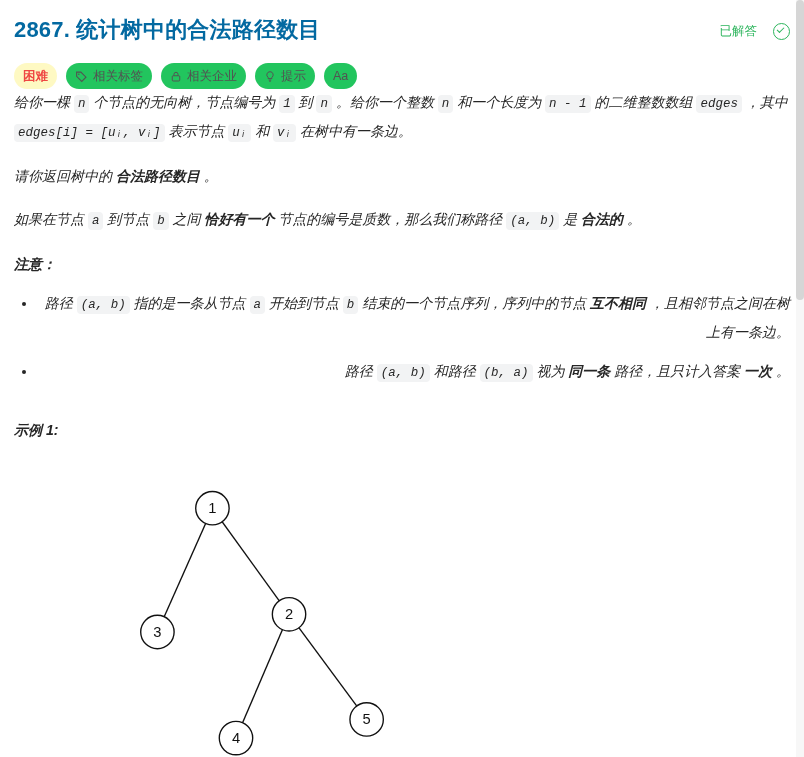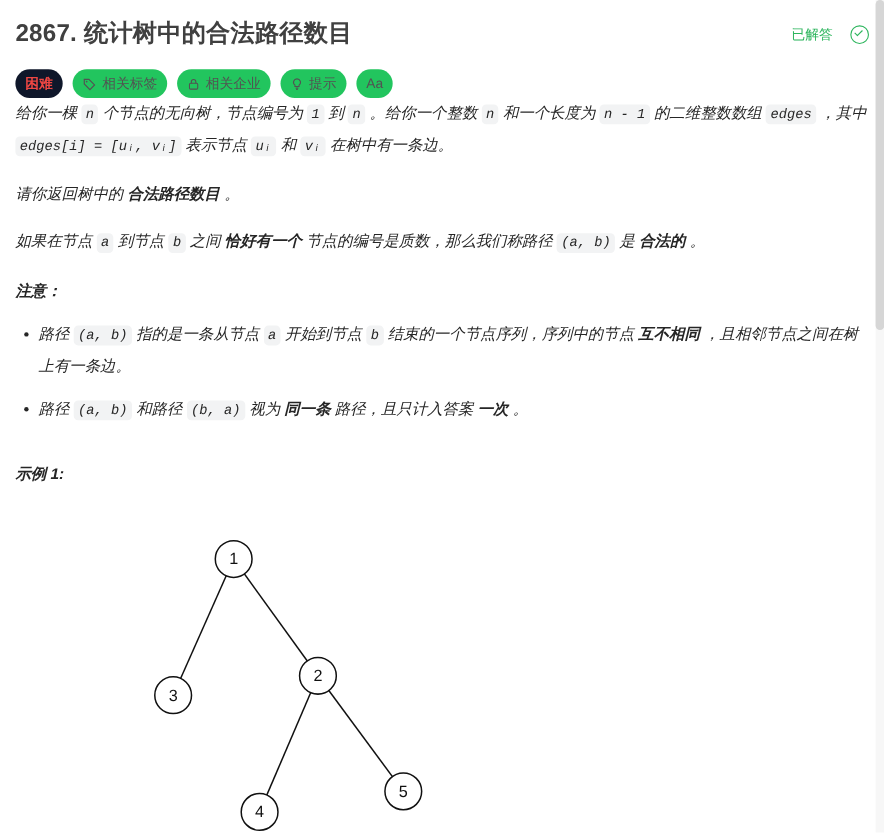--- a/index.html
+++ b/index.html
@@ -24,21 +24,21 @@
   
   .title-row {
     display: flex;
     align-items: flex-start;
     justify-content: space-between;
     padding-top: 14px;
   }
   .title {
     font-size: 22px;
     font-weight: bold;
-    color: #404040;
+    color: #0369a1;
     line-height: 32px;
     letter-spacing: 0.2px;
   }
   .solved {
     display: flex;
     align-items: center;
     gap: 16px;
     color: #2db55d;
     font-size: 12.5px;
     margin-top: 9px;
@@ -78,21 +78,21 @@
     height: 26px;
     padding: 0 10px;
     border-radius: 13px;
     background: #22c55e;
     color: #525252;
     font-size: 12.5px;
     line-height: 1;
     white-space: nowrap;
   }
   .chip.hard {
-    background: #0f172a;
+    background: #fef9c3;
     color: #ef4743;
     font-weight: bold;
     padding: 0 9px;
   }
   .chip.square {
     border-radius: 13px;
     padding: 0 9px;
   }
   .chip svg { display: block; }
   
@@ -115,20 +115,21 @@
   .bold { font-weight: bold; }
   ul.notes {
     margin: 0;
     padding-left: 21px;
     list-style: none;
   }
   ul.notes li {
     position: relative;
     margin-bottom: 12px;
     line-height: 27px;
+    text-align: right;
   }
   ul.notes li::before {
     content: "";
     position: absolute;
     left: -13px;
     top: 12px;
     width: 4px;
     height: 4px;
     border-radius: 50%;
     background: #262626;

